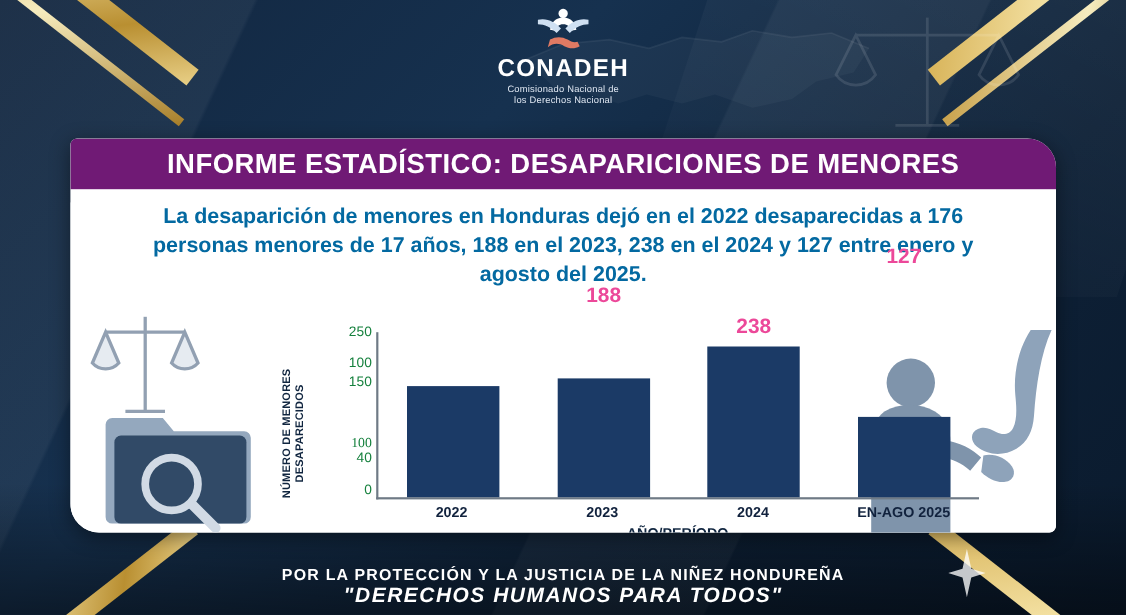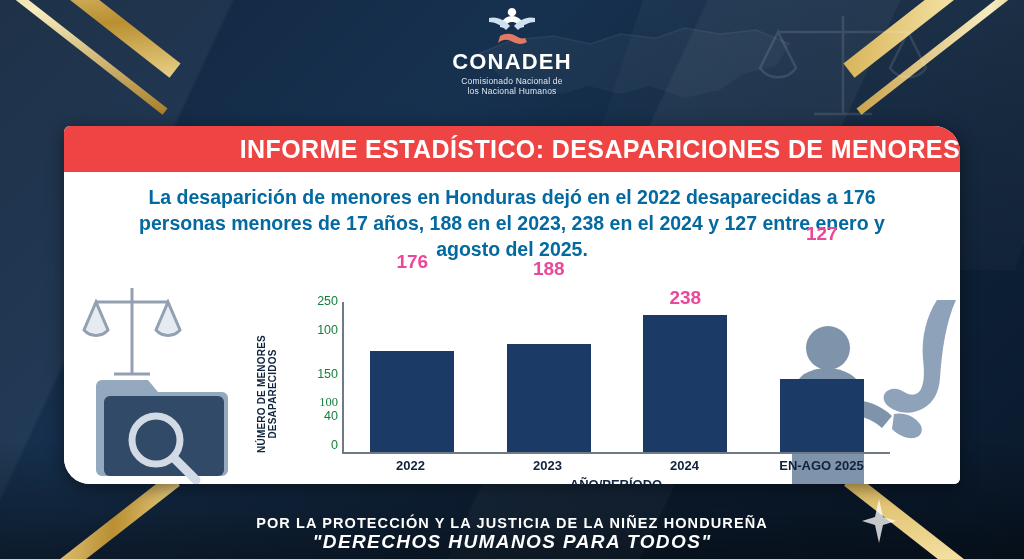--- a/index.html
+++ b/index.html
@@ -81,22 +81,22 @@
 
   
   .card {
     position: absolute; left: 64px; top: 126px; width: 896px; height: 358px;
     background: #ffffff;
     border-radius: 6px 26px 6px 26px;
     box-shadow: 0 4px 18px rgba(0,0,0,.45);
     overflow: hidden;
   }
   .card-header {
-    height: 46px; background: #ef4444;
-    display: flex; align-items: center; justify-content: flex-end;
+    height: 46px; background: #701a75;
+    display: flex; align-items: center; justify-content: center;
   }
   .card-header .title {
     color: #ffffff; font-weight: bold; font-size: 25px; letter-spacing: .4px;
     text-align: center;
   }
   .card-body { position: relative; height: 312px; background: #ffffff; }
 
   .lede {
     margin: 12px 60px 0 60px;
     text-align: center; color: #0369a1; font-weight: bold;
@@ -215,21 +215,21 @@
   <svg class="logo-mark" viewBox="0 0 58 42">
     <path d="M29 2 a4.2 4.2 0 1 1 -0.1 0 Z" fill="#ffffff"></path>
     <path d="M29 10 c7 0 11 5 12 11 l-5 1 c-1-4-3-6-7-6 s-6 2-7 6 l-5-1 c1-6 5-11 12-11 Z" fill="#ffffff"></path>
     <path d="M6 12 C14 10 22 14 27 20 L23 24 C18 19 12 16 6 16 Z" fill="#cfe0f2"></path>
     <path d="M52 12 C44 10 36 14 31 20 L35 24 C40 19 46 16 52 16 Z" fill="#cfe0f2"></path>
     <path d="M17 30 c5-3 11-3 16 0 c3 2 6 3 9 2 l2 4 c-5 3-10 2-14 0 c-5-3-10-3-15 1 Z" fill="#e07a63"></path>
   </svg>
   <div class="logo-title">CONADEH</div>
   <div class="logo-sub">
     <div>Comisionado Nacional de</div>
-    <div>los Nacional Humanos</div>
+    <div>los Derechos Nacional</div>
   </div>
 </div>
 
 <div class="card">
   <div class="card-header">
     <div class="title">INFORME ESTADÍSTICO: DESAPARICIONES DE MENORES</div>
   </div>
 
   <div class="card-body">
 
@@ -269,31 +269,30 @@
     <div class="chart-area">
 
       <div class="y-axis-label" style="top:152px;">
         <span>NÚMERO DE MENORES</span>
         <span>DESAPARECIDOS</span>
       </div>
 
       <div class="ticks">
         <div class="tick" style="top:0px;">250</div>
         <div class="tick" style="top:28.8px;">100</div>
-        <div class="tick" style="top:73px;">150</div>
+        <div class="tick" style="top:46px;">150</div>
         <div class="tick" style="top:101px;font-family:Liberation Serif, serif;">100</div>
         <div class="tick" style="top:115.2px;">40</div>
         <div class="tick" style="top:144px;">0</div>
       </div>
 
       <div class="plot">
         <div class="bars">
 
           <div class="bar-col">
-            <div class="bar-value" style="bottom:101.4px;">176</div>
             <div class="bar" style="height:101.4px;"></div>
           </div>
 
           <div class="bar-col">
             <div class="bar-value" style="bottom:108.3px;">188</div>
             <div class="bar" style="height:108.3px;"></div>
           </div>
 
           <div class="bar-col">
             <div class="bar-value" style="bottom:137.1px;">238</div>

